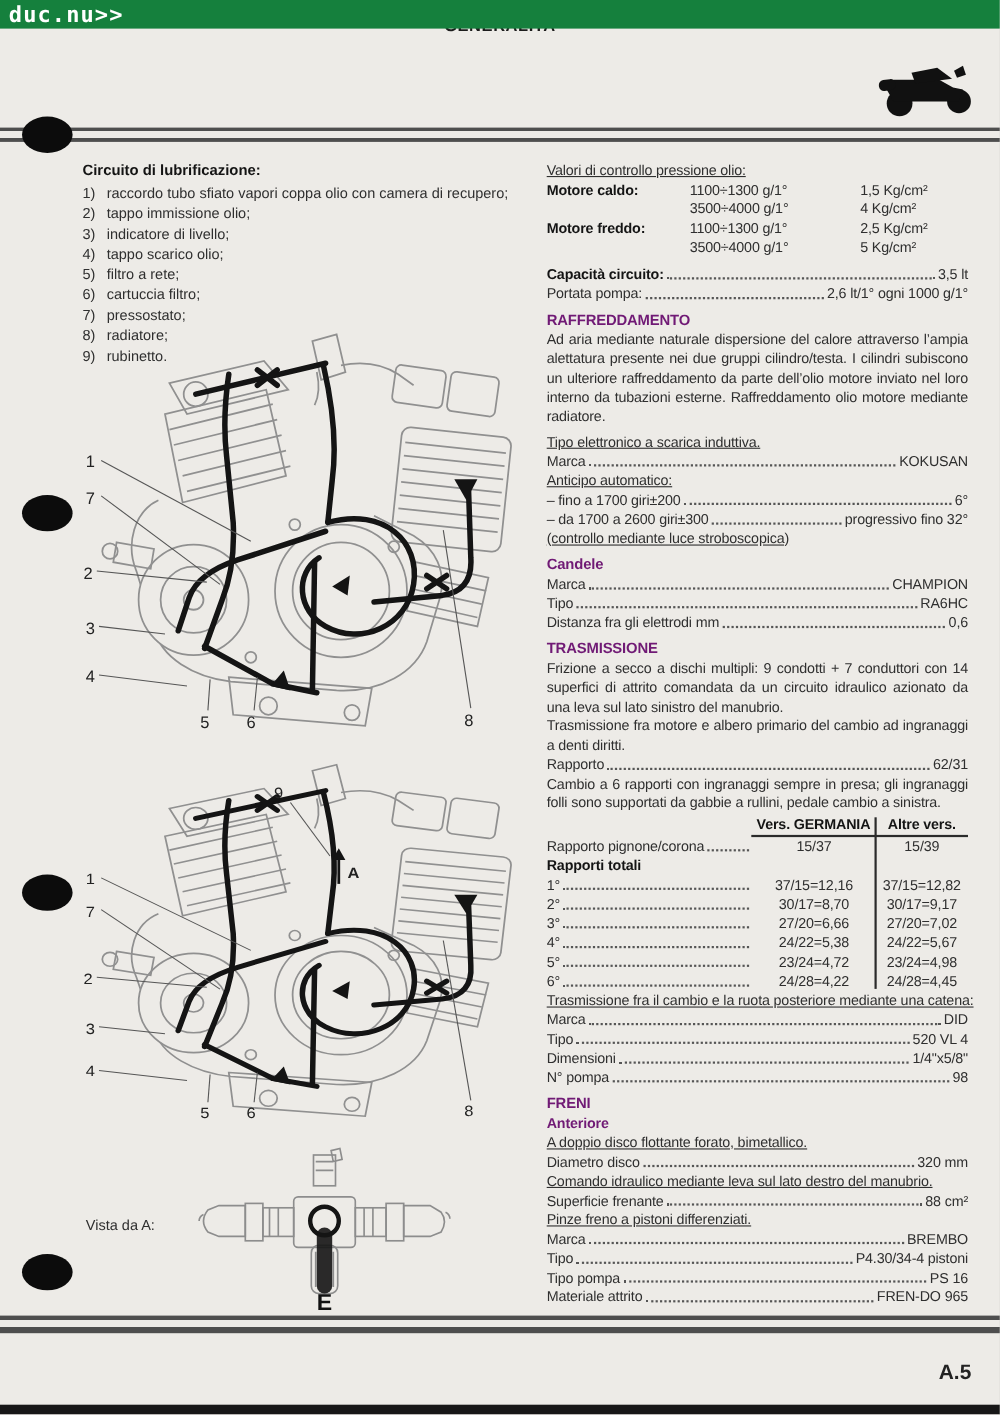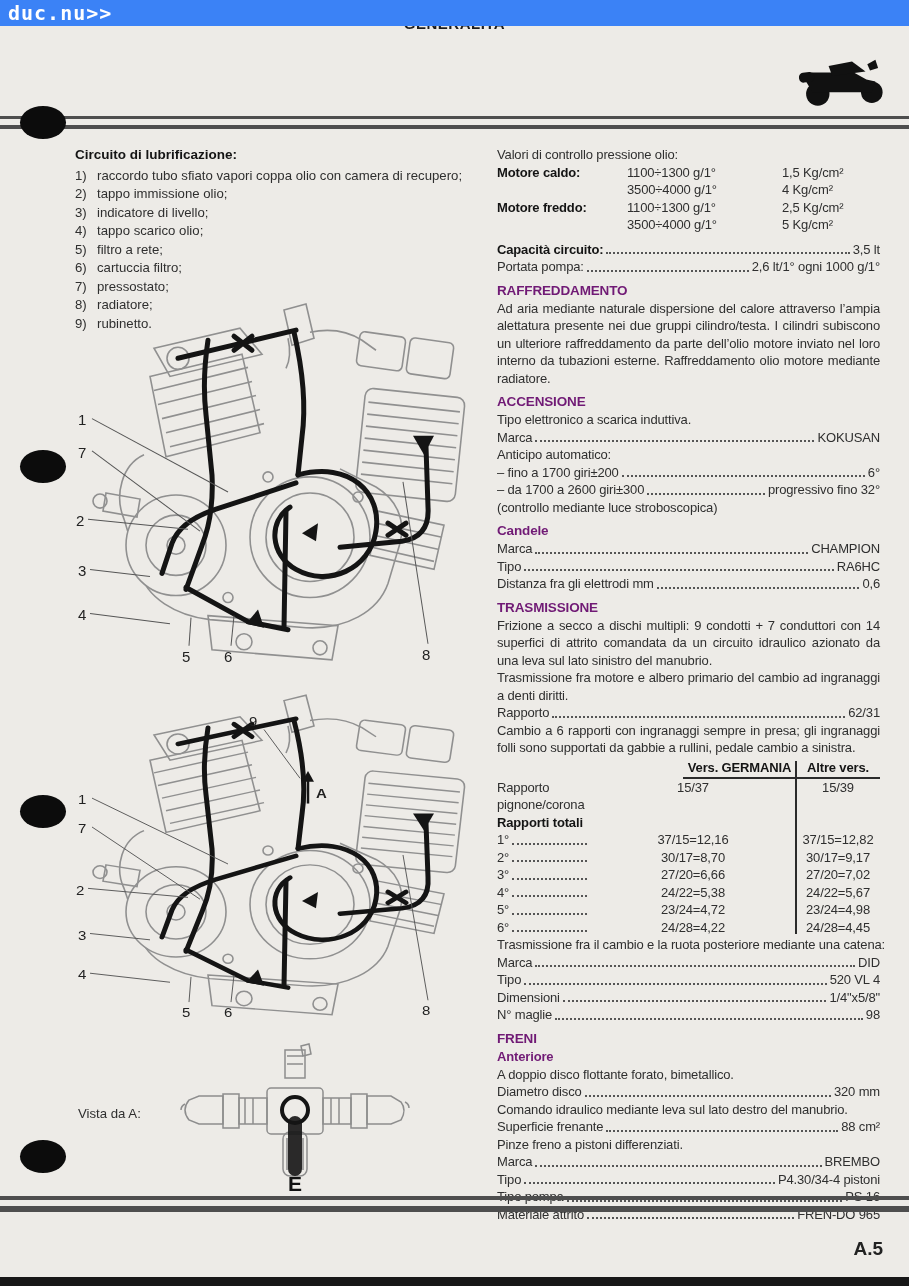--- a/index.html
+++ b/index.html
@@ -1,19 +1,19 @@
 <!DOCTYPE html>
 <html><head>
 <meta charset="utf-8">
 <style>
   html,body{margin:0;padding:0;background:#c9c7c4;}
   .page{position:relative;width:909px;height:1286px;background:#edebe7;overflow:hidden;
         font-family:"Liberation Sans",sans-serif;color:#2f2f2f;}
   
-  .banner{position:absolute;left:0;top:0;width:909px;height:26px;background:#3b82f6;z-index:3;}
+  .banner{position:absolute;left:0;top:0;width:909px;height:26px;background:#15803d;z-index:3;}
   .logo{position:absolute;left:8px;top:0;line-height:26px;color:#fff;font-weight:bold;
         font-family:"DejaVu Sans Mono",monospace;font-size:20px;letter-spacing:1px;}
   .gen-title{position:absolute;left:0;right:0;top:15px;text-align:center;z-index:2;
              font-weight:bold;font-size:15px;color:#1c1c1c;letter-spacing:.5px;}
   .moto{position:absolute;left:798px;top:53px;}
   
   .rule{position:absolute;left:0;width:909px;}
   .rule-top{top:116px;height:13px;
     background:linear-gradient(to bottom,#4e4e4e 0 3px,rgba(0,0,0,0) 3px 9px,#4e4e4e 9px 13px);}
   .rule-bottom{top:1196px;height:16px;
@@ -31,37 +31,37 @@
   .d2{left:58px;top:688px;width:420px;height:352px;}
   .vista-label{position:absolute;left:78px;top:1106px;font-size:13.2px;}
   .vista-fig{position:absolute;left:175px;top:1042px;}
   
   .right-col{position:absolute;left:497px;top:146px;width:383px;font-size:13px;
              line-height:17.5px;letter-spacing:-.15px;}
   .sec{margin-top:6px;}
   .sec:first-child{margin-top:0;}
   .h{font-weight:bold;color:#701a75;font-size:13.5px;line-height:18px;}
   .h.sub{font-size:13px;}
-  .line{white-space:nowrap;}
+  .line{white-space:nowrap;text-decoration:underline;}
   .just{margin:0;text-align:justify;}
   .b{font-weight:bold;color:#141414;}
   .drow{display:flex;}
   .drow .lbl{white-space:nowrap;}
   .drow .dots{flex:1;align-self:flex-end;margin:0 3px 4px;border-bottom:2px dotted #555;}
   .drow .val{white-space:nowrap;text-align:right;}
   .oil-grid{display:grid;grid-template-columns:130px 155px auto;}
   
   .gtable{position:relative;margin-top:2px;}
   .gdiv{position:absolute;left:298px;top:2px;bottom:2px;width:2px;background:#2b2b2b;}
   .ghead{display:flex;line-height:18px;}
   .gsp{width:186px;flex:none;}
   .gcols{flex:1;display:flex;border-bottom:2px solid #2b2b2b;justify-content:space-between;}
   .gc1{flex:1;text-align:center;}
   .gc2{width:84px;text-align:center;}
-  .grow{display:flex;line-height:17.5px;gap:47px;}
+  .grow{display:flex;line-height:17.5px;}
   .glbl{flex:1;display:flex;min-width:0;}
   .glbl .dots{flex:1;align-self:flex-end;margin:0 3px 4px;border-bottom:2px dotted #555;}
   .gv1{width:112px;flex:none;text-align:center;white-space:nowrap;}
   .gv2{width:84px;flex:none;text-align:center;white-space:nowrap;}
   svg text{font-family:"Liberation Sans",sans-serif;}
   .callout{font-size:15px;font-weight:500;fill:#222;}
 </style>
 </head>
 <body>
 
@@ -298,21 +298,20 @@
           <span class="val">2,6 lt/1° ogni 1000 g/1°</span>
       </div>
     </div>
 
     <div class="sec">
       <div class="h">RAFFREDDAMENTO</div>
       <p class="just">Ad aria mediante naturale dispersione del calore attraverso l’ampia alettatura presente nei due gruppi cilindro/testa. I cilindri subiscono un ulteriore raffreddamento da parte dell’olio motore inviato nel loro interno da tubazioni esterne. Raffreddamento olio motore mediante radiatore.</p>
     </div>
 
     <div class="sec">
-      <div class="h">ACCENSIONE</div>
       <div class="line">Tipo elettronico a scarica induttiva.</div>
       <div class="drow">
           <span class="lbl">Marca</span>
           <span class="dots"></span>
           <span class="val">KOKUSAN</span>
         </div>
       <div class="line">Anticipo automatico:</div>
       <div class="drow">
           <span class="lbl">– fino a 1700 giri±200</span>
           <span class="dots"></span>
@@ -438,21 +437,21 @@
           <span class="lbl">Tipo</span>
           <span class="dots"></span>
           <span class="val">520 VL 4</span>
         </div>
       <div class="drow">
           <span class="lbl">Dimensioni</span>
           <span class="dots"></span>
           <span class="val">1/4"x5/8"</span>
         </div>
       <div class="drow">
-          <span class="lbl">N° maglie</span>
+          <span class="lbl">N° pompa</span>
           <span class="dots"></span>
           <span class="val">98</span>
         </div>
     </div>
 
     <div class="sec">
       <div class="h">FRENI</div>
       <div class="h sub">Anteriore</div>
       <div class="line">A doppio disco flottante forato, bimetallico.</div>
       <div class="drow">

